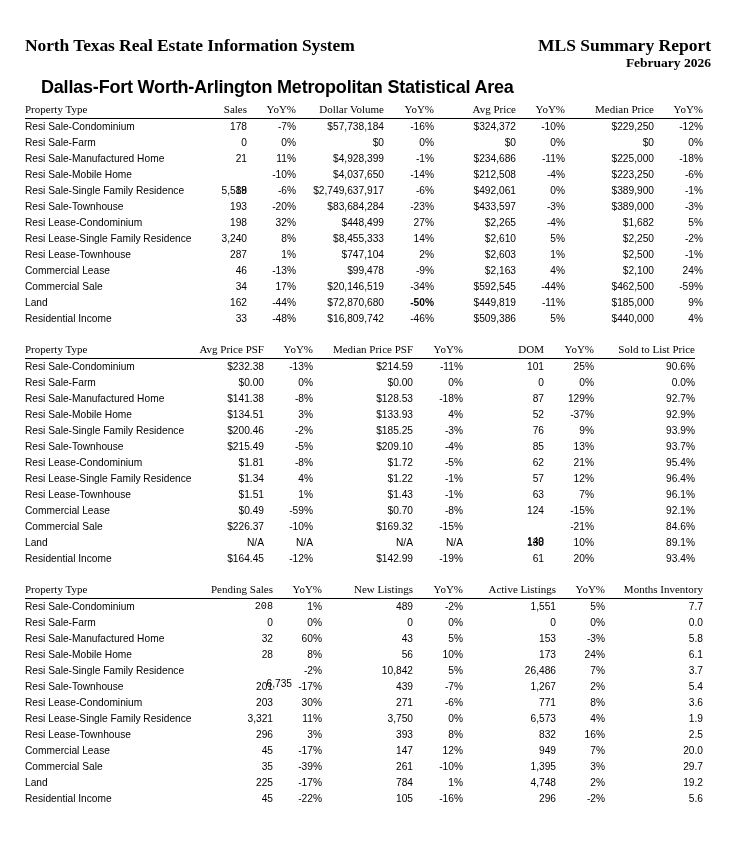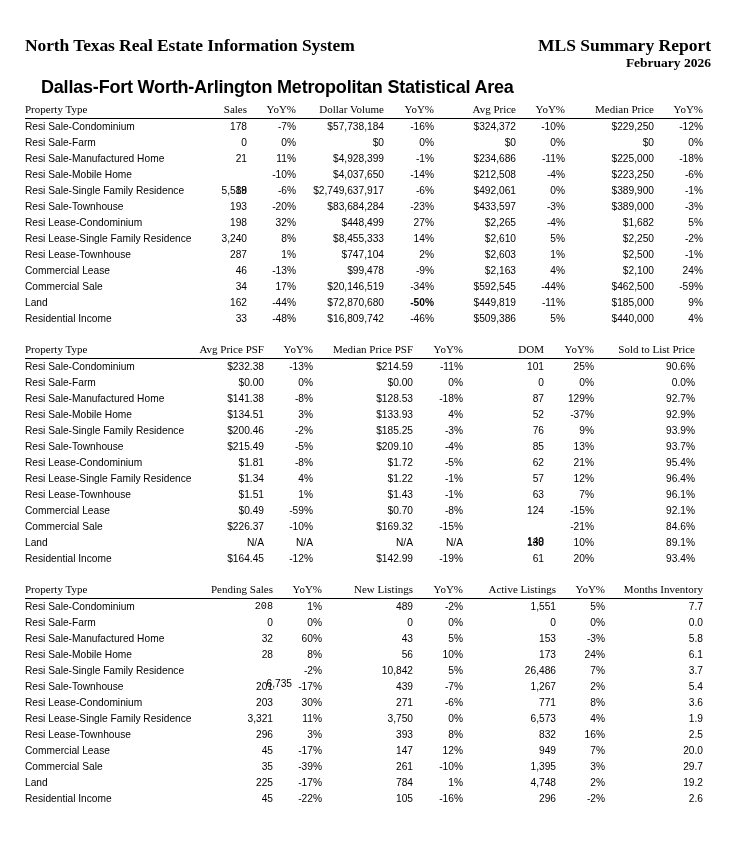--- a/index.html
+++ b/index.html
@@ -452,15 +452,15 @@
       <div class="cell r" style="top: 1px; right: 41px;">19.2</div>
     </div>
     <div style="position: absolute; left: 0px; width: 744px; top: 209px; height: 16px;">
       <div class="cell l" style="top: 1px; left: 25px;">Residential Income</div>
       <div class="cell r" style="top: 1px; right: 471px;">45</div>
       <div class="cell r" style="top: 1px; right: 422px;">-22%</div>
       <div class="cell r" style="top: 1px; right: 331px;">105</div>
       <div class="cell r" style="top: 1px; right: 281px;">-16%</div>
       <div class="cell r" style="top: 1px; right: 188px;">296</div>
       <div class="cell r" style="top: 1px; right: 139px;">-2%</div>
-      <div class="cell r" style="top: 1px; right: 41px;">2.6</div>
+      <div class="cell r" style="top: 1px; right: 41px;">5.6</div>
     </div>
   </div>
 
 </body></html>

